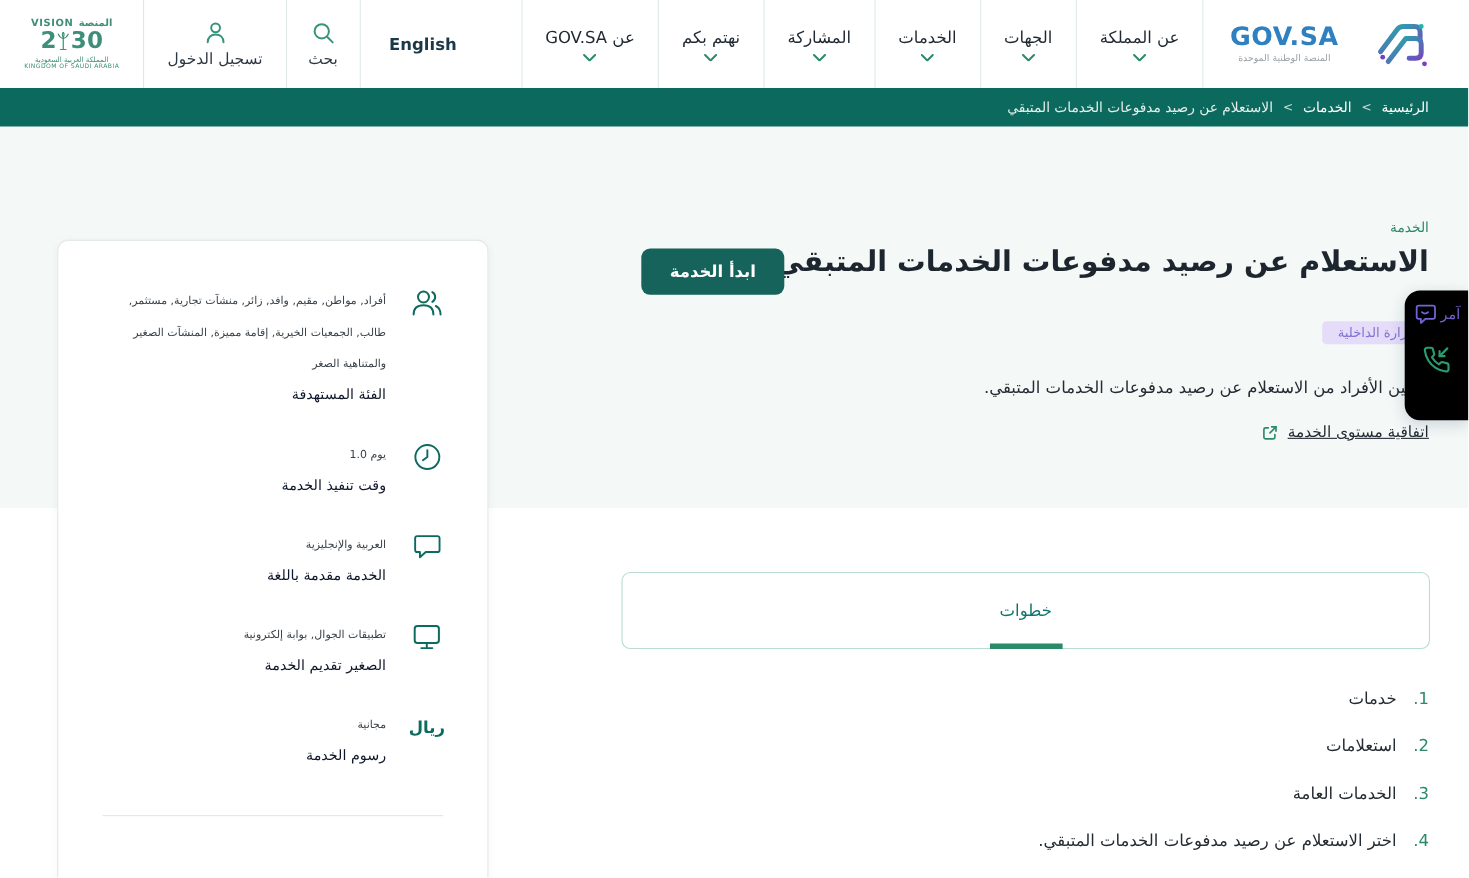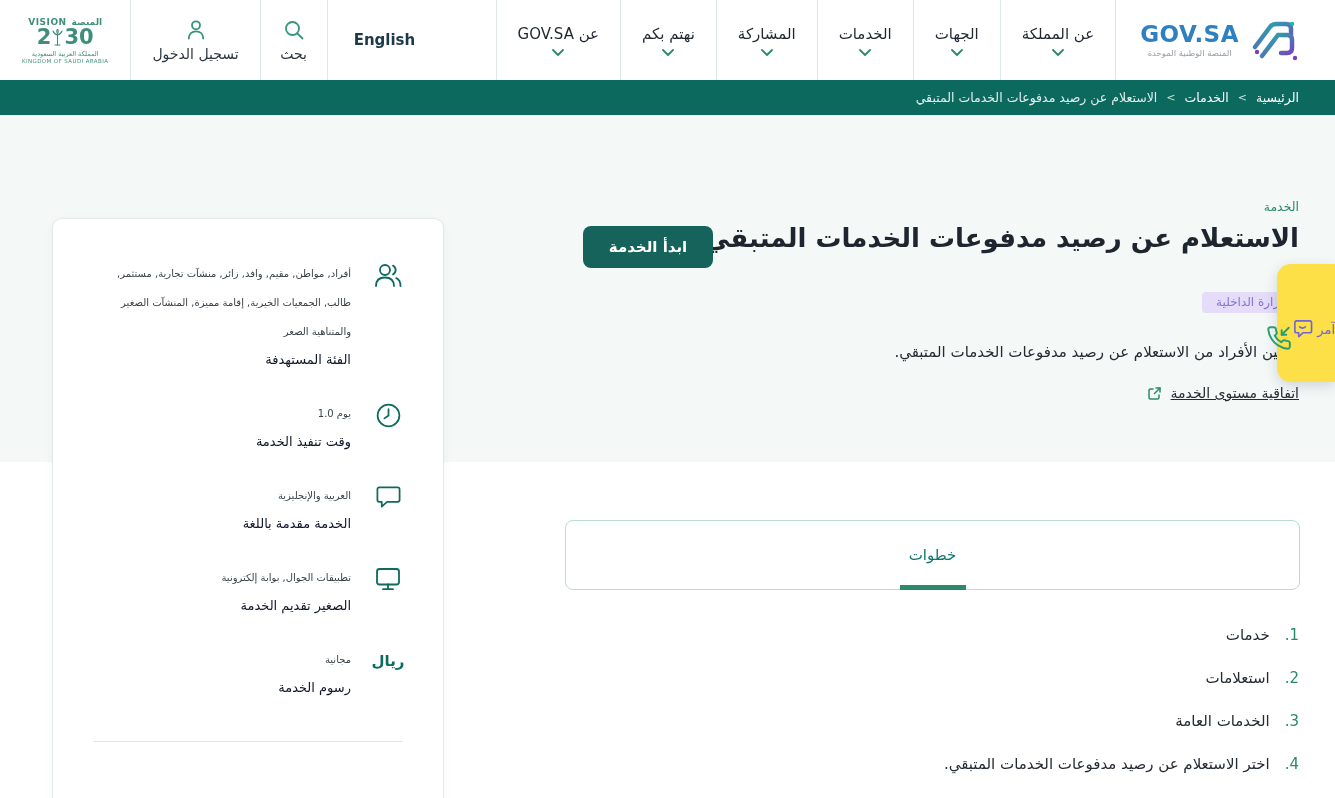--- a/index.html
+++ b/index.html
@@ -1,21 +1,21 @@
 <!DOCTYPE html>
 <html lang="ar" dir="rtl"><head>
 <meta charset="utf-8">
 <style>
   * { margin:0; padding:0; box-sizing:border-box; }
   body { font-family:"DejaVu Sans","Liberation Sans",sans-serif; background:#fff; }
   .page { position:relative; width:1335px; height:798px; overflow:hidden; background:#fff; direction:rtl; }
 
   
   .hdr { position:absolute; top:0; right:0; left:0; height:80px; background:#fff; display:flex; align-items:stretch; z-index:10; }
-  .logo-cell { display:flex; align-items:center; gap:6px; padding:0 34px 0 24px; border-inline-end:1px solid #ddeae4; cursor:pointer; }
+  .logo-cell { display:flex; align-items:center; gap:28px; padding:0 34px 0 24px; border-inline-end:1px solid #ddeae4; cursor:pointer; }
   .logo-text-col { display:flex; flex-direction:column; align-items:center; direction:ltr; }
   .logo-word { font-size:23px; font-weight:700; color:#2e80c0; letter-spacing:.5px; line-height:24px; }
   .logo-sub { font-size:8.5px; color:#98a1a8; margin-top:2px; }
   .nav-item { display:flex; flex-direction:column; align-items:center; justify-content:center; gap:6px; padding:0 21px; border-inline-end:1px solid #ddeae4; cursor:pointer; }
   .nav-label { font-size:15px; color:#1f2730; white-space:nowrap; }
   .hdr-spacer { flex:1; }
   .lang-cell { display:flex; align-items:center; padding:0 26px; font-size:15px; font-weight:700; color:#1c394a; cursor:pointer; }
   .tool-cell { display:flex; flex-direction:column; align-items:center; justify-content:center; gap:5px; cursor:pointer; }
   .search-cell { width:68px; border-inline-start:1px solid #ddeae4; border-inline-end:1px solid #ddeae4; }
   .login-cell { padding:0 21px; border-inline-end:1px solid #ddeae4; }
@@ -57,21 +57,21 @@
   .tabbox { position:absolute; top:520px; left:565px; width:735px; height:70px; background:#fff; border:1px solid #badcd0; border-radius:8px; display:flex; align-items:center; justify-content:center; }
   .tab { position:relative; height:100%; display:flex; align-items:center; padding:0 30px; cursor:pointer; }
   .tab-label { font-size:15px; color:#0f766e;text-align:right; }
   .tab-indicator { position:absolute; bottom:-1px; left:50%; transform:translateX(-50%); width:66px; height:5px; background:#2b8a68; }
   .steps { position:absolute; top:620px; right:36px; list-style:none; padding-top:6px; }
   .step { display:flex; align-items:flex-start; gap:15px; margin-bottom:23px; height:20px; }
   .step-num { font-size:15px; color:#2b8a68; }
   .step-text { font-size:15px; color:#242b33; }
 
   
-  .widget { position:absolute; top:264px; right:0; width:58px; height:118px; background:#fde047; border-radius:14px 0 0 14px; box-shadow:0 4px 14px rgba(20,30,60,.16); z-index:50; display:flex; flex-direction:row; align-items:center; padding-top:12px; }
+  .widget { position:absolute; top:264px; right:0; width:58px; height:118px; background:#000000; border-radius:14px 0 0 14px; box-shadow:0 4px 14px rgba(20,30,60,.16); z-index:50; display:flex; flex-direction:column; align-items:center; padding-top:12px; }
   .widget-chat { display:flex; align-items:center; gap:4px; cursor:pointer; }
   .widget-label { font-size:13px; color:#7363cf; }
   .widget-phone { margin-top:18px; cursor:pointer; }
 
   svg { display:block; }
 </style>
 </head>
 <body>
 
 <div class="page">

